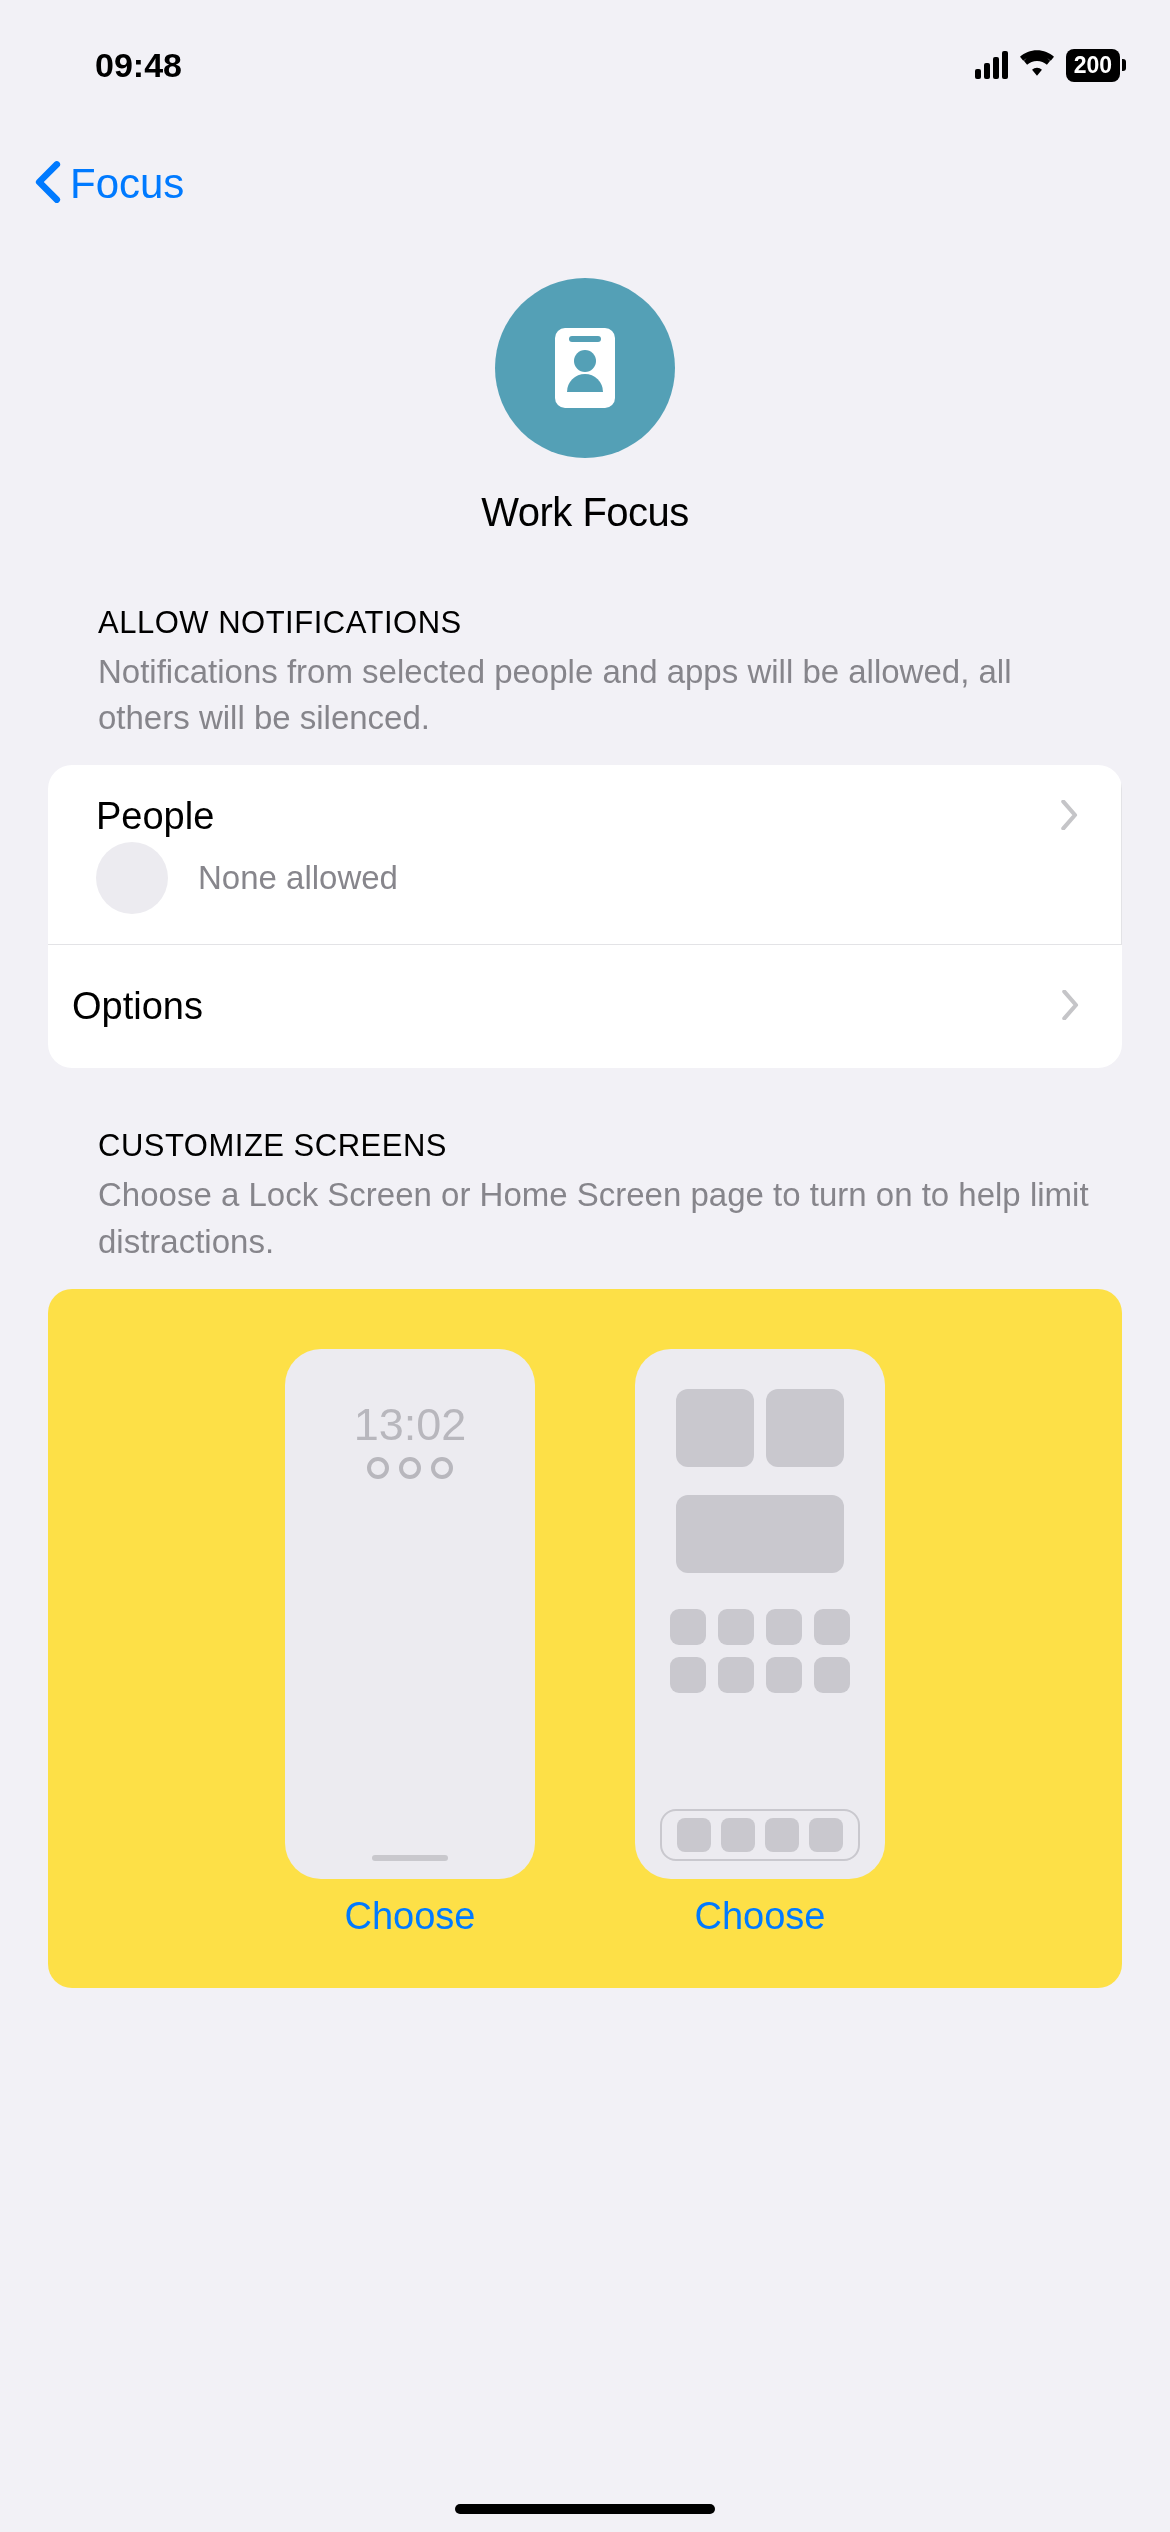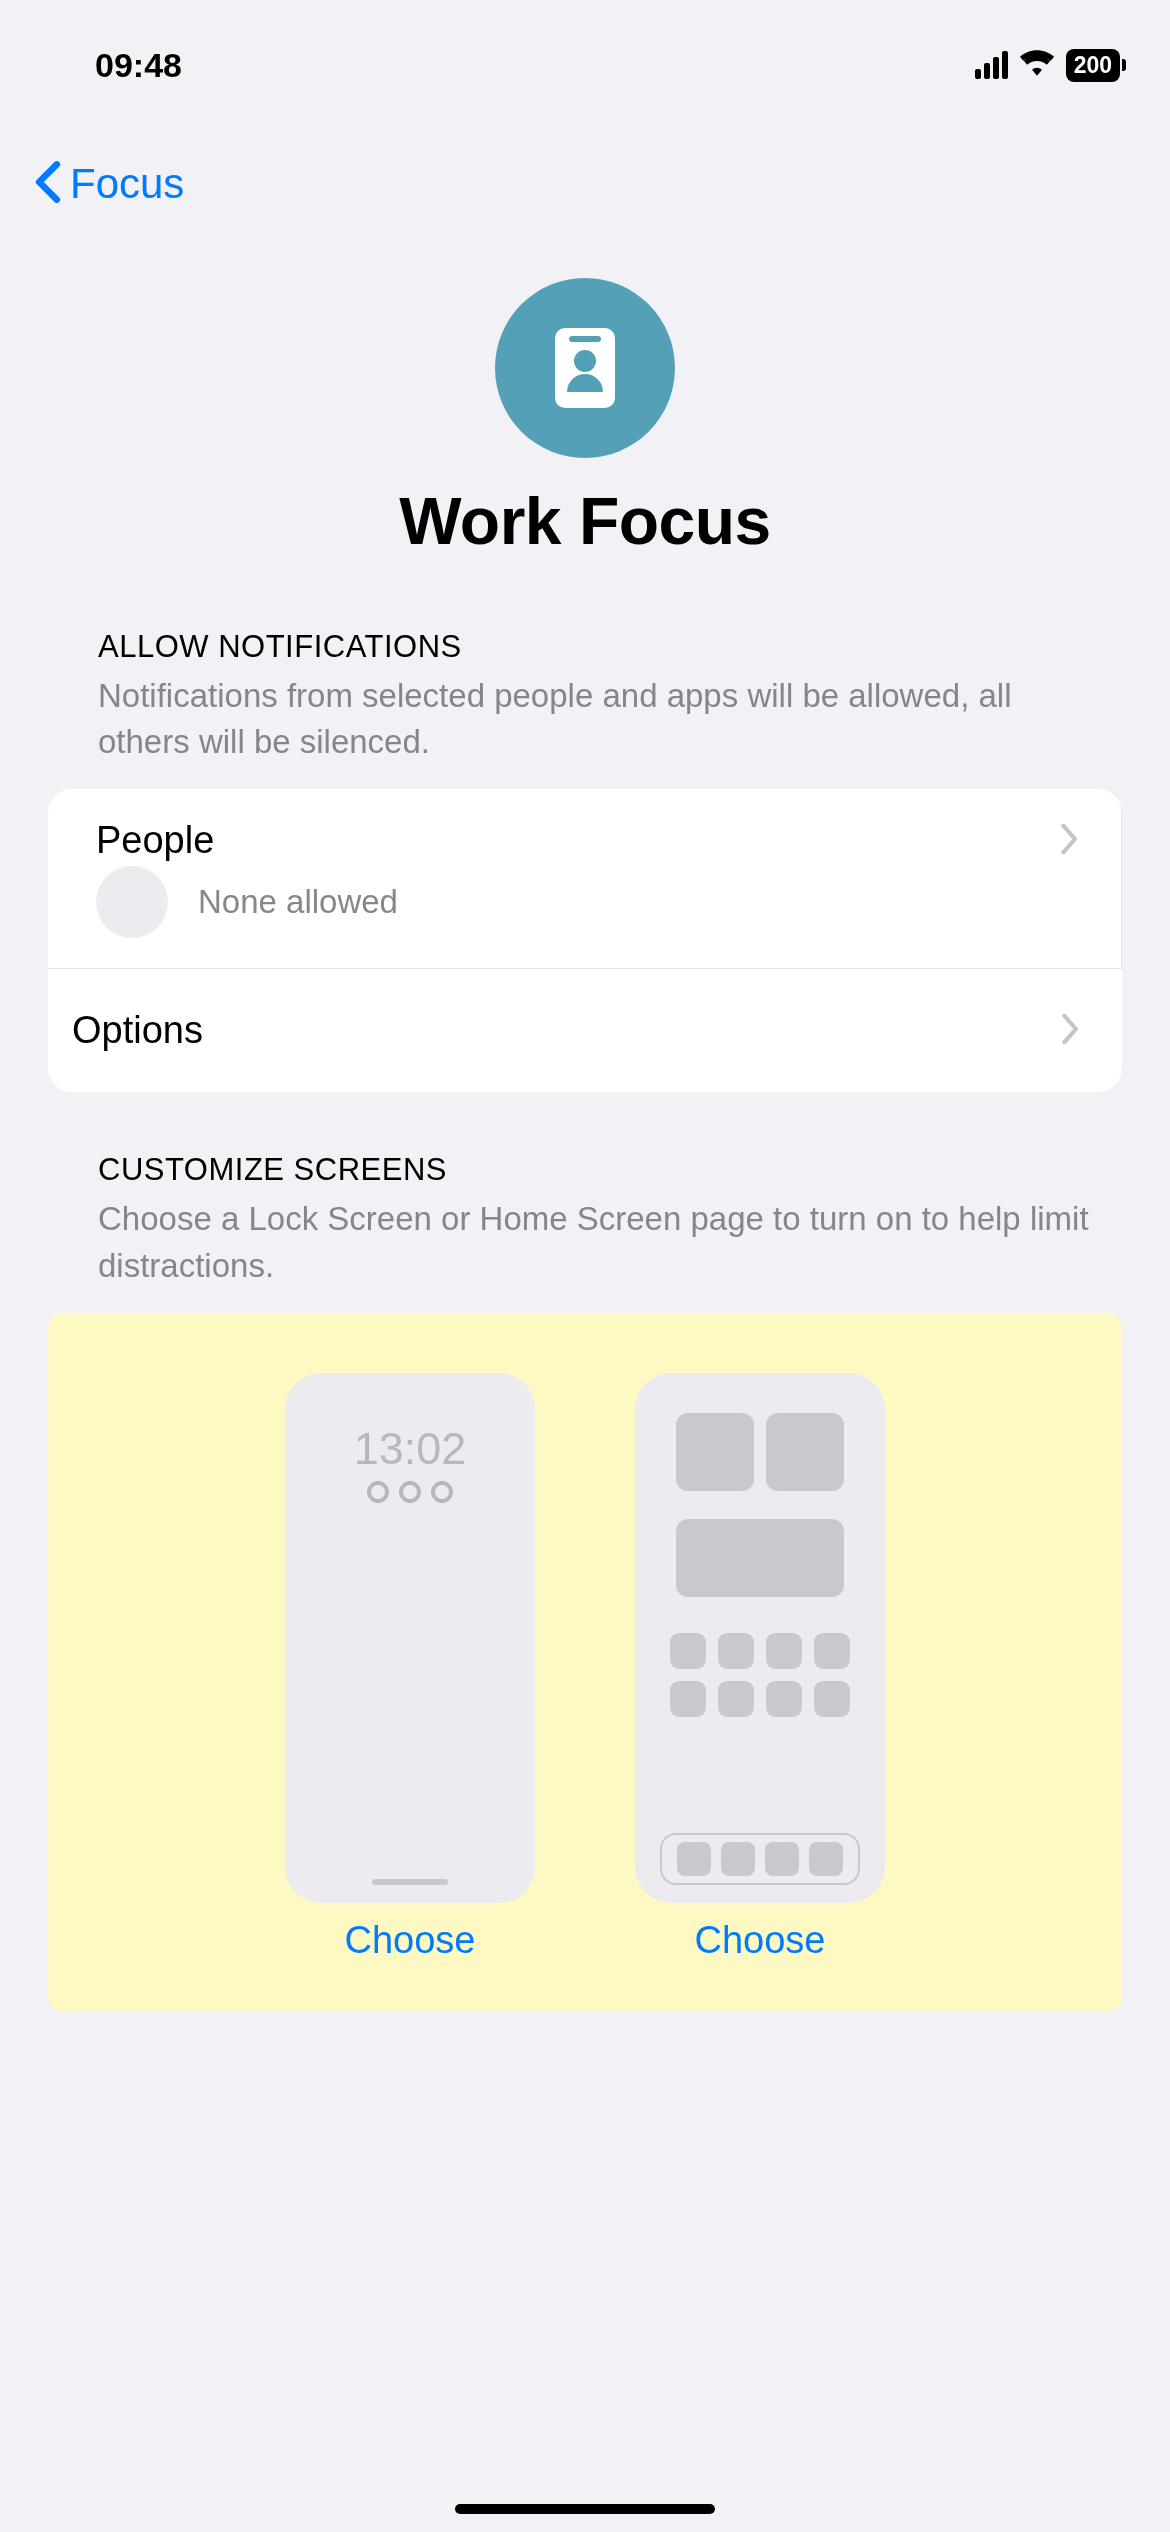--- a/index.html
+++ b/index.html
@@ -134,23 +134,23 @@
     margin-top: 6px;
   }
   .badge-body {
     width: 36px;
     height: 18px;
     background: #54a0b6;
     border-radius: 18px 18px 0 0;
     margin-top: 2px;
   }
   .focus-title {
-    font-size: 66px;
-    font-weight: 700;
-    margin-top: 25px;
+    font-size: 40px;
+    font-weight: 400;
+    margin-top: 32px;
     letter-spacing: -0.5px;
   }
 
   
   .section {
     padding: 0 48px;
     margin-bottom: 60px;
   }
   .section-header {
     font-size: 31px;
@@ -235,22 +235,22 @@
     justify-content: space-between;
     align-items: center;
     padding: 40px 42px 40px 24px;
   }
   .options-label {
     font-size: 38px;
   }
 
   
   .screens-card {
-    background: #fef9c3;
-    border-radius: 16px;
+    background: #fde047;
+    border-radius: 24px;
     padding: 60px 40px 50px;
     display: flex;
     justify-content: center;
     gap: 100px;
   }
   .screen-preview {
     display: flex;
     flex-direction: column;
     align-items: center;
   }

